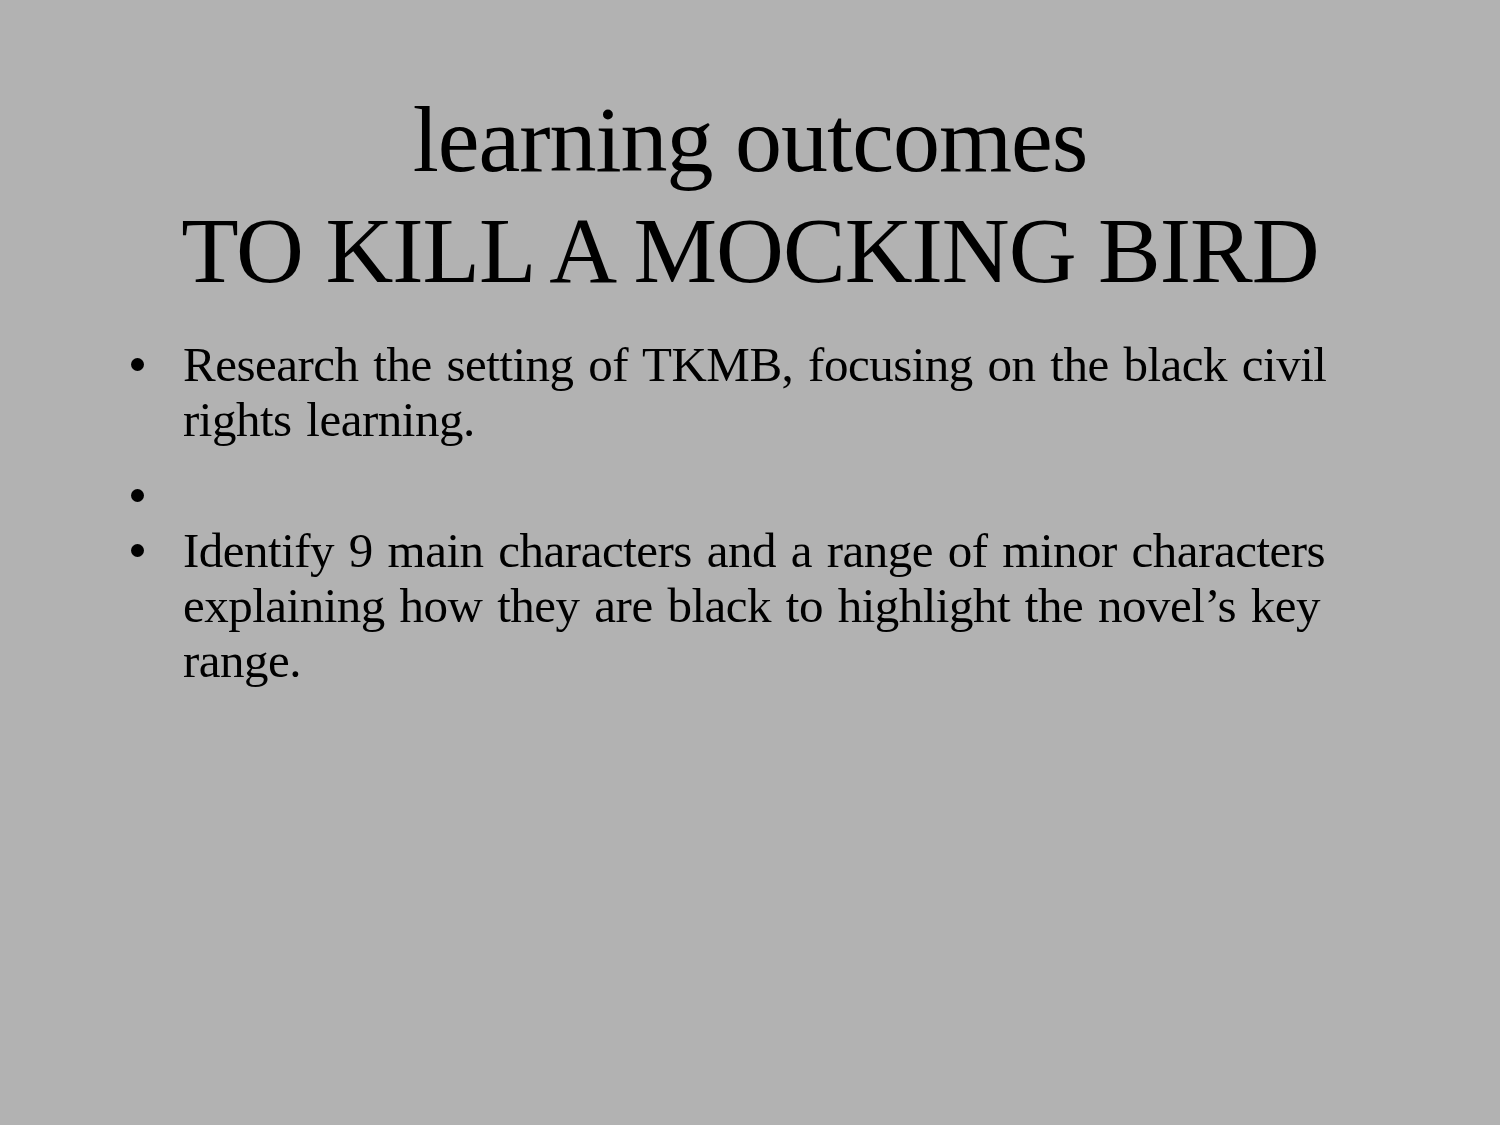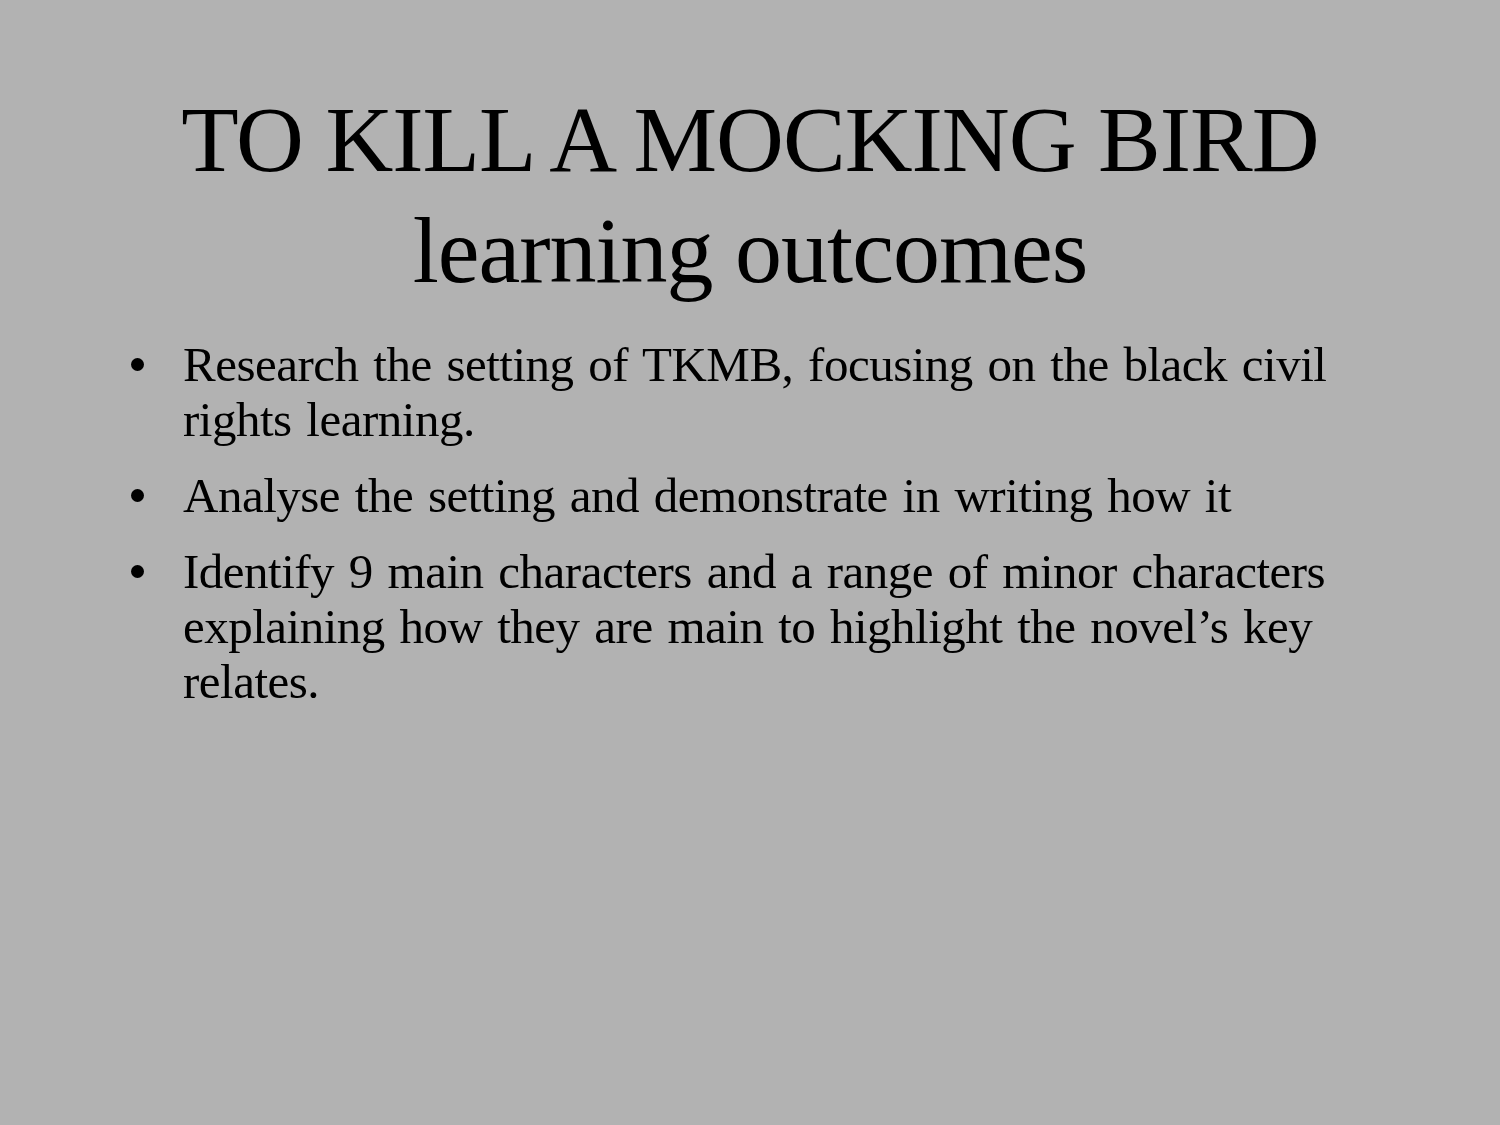--- a/index.html
+++ b/index.html
@@ -57,46 +57,45 @@
   .line {
     white-space: nowrap;
   }
 </style>
 </head>
 <body>
 
 <div class="slide">
 
   <div class="title">
+    <div class="title-line">learning outcomes</div>
     <div class="title-line">TO KILL A MOCKING BIRD</div>
-    <div class="title-line">learning outcomes</div>
   </div>
 
   <div class="bullets">
 
     <div class="bullet-item">
       <span class="bullet-marker"></span>
       <div class="bullet-text">
         <div class="line">Research the setting of TKMB, focusing on the black civil</div>
         <div class="line">rights learning.</div>
       </div>
     </div>
 
 
     <div class="bullet-item">
       <span class="bullet-marker"></span>
       <div class="bullet-text">
-        <div class="line">Analyse the setting and demonstrate in writing how it</div>
       </div>
     </div>
 
     <div class="bullet-item">
       <span class="bullet-marker"></span>
       <div class="bullet-text">
         <div class="line">Identify 9 main characters and a range of minor characters</div>
-        <div class="line">explaining how they are main to highlight the novel’s key</div>
-        <div class="line">relates.</div>
+        <div class="line">explaining how they are black to highlight the novel’s key</div>
+        <div class="line">range.</div>
       </div>
     </div>
 
   </div>
 
 </div>
 
 </body></html>

